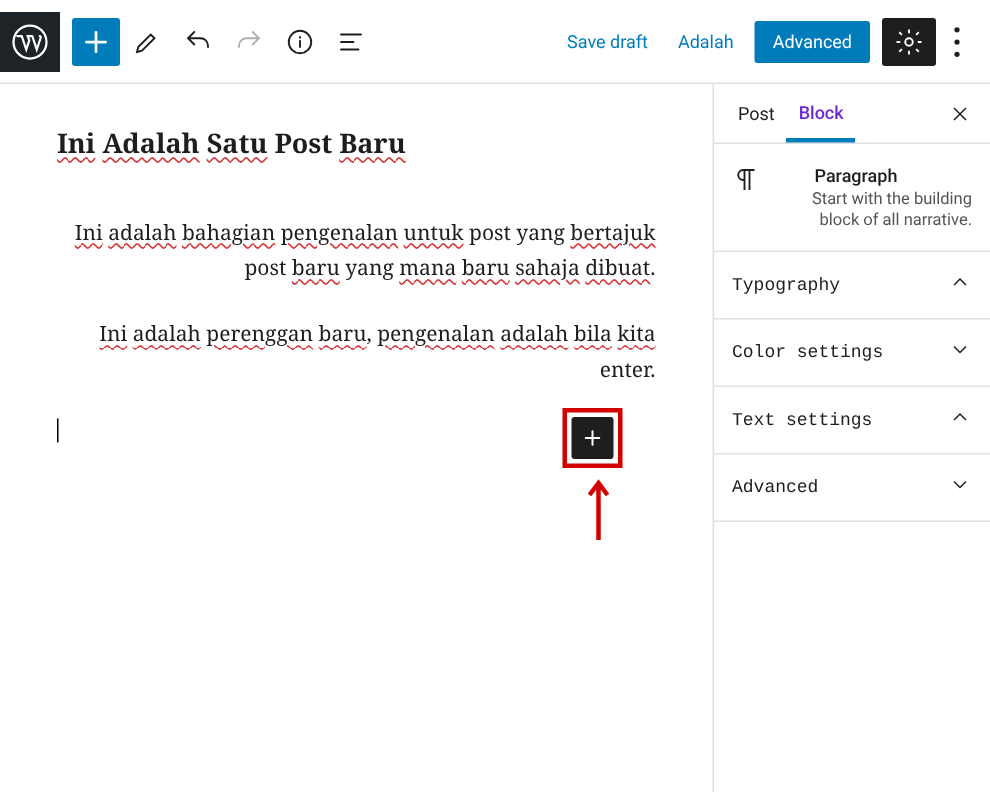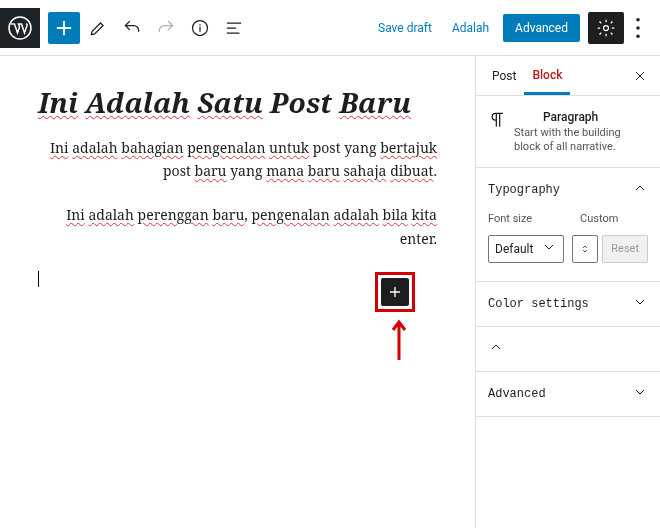--- a/index.html
+++ b/index.html
@@ -12,38 +12,38 @@
   .tb-icon { width:32px; height:32px; display:flex; align-items:center; justify-content:center; margin-left:2px; cursor:pointer; }
   .tb-icon svg { width:20px; height:20px; }
   .tb-spacer { flex:1; }
   .tb-link { color:#007cba; font-size:12px; padding:6px 10px; cursor:pointer; }
   .publish-btn { background:#007cba; color:#fff; font-size:12px; padding:7px 12px; border-radius:2px; margin-left:4px; cursor:pointer; }
   .settings-btn { background:#1e1e1e; width:36px; height:32px; display:flex; align-items:center; justify-content:center; margin-left:8px; border-radius:2px; cursor:pointer; }
   .settings-btn svg { width:20px; height:20px; }
   .more-btn { width:28px; height:32px; display:flex; align-items:center; justify-content:center; cursor:pointer; }
   .main { display:flex; height:calc(100% - 40px); }
   .editor { flex:1; padding:30px 38px; position:relative; }
-  .post-title { font-family: "Noto Serif", Georgia, serif; font-size:28px; font-weight:700; line-height:1.2; margin-bottom:16px;font-style:italic; }
+  .post-title { font-family: "Noto Serif", Georgia, serif; font-size:18px; font-weight:700; line-height:1.2; margin-bottom:36px; }
   .spellwave { text-decoration: underline wavy #d63638; text-decoration-thickness:1px; text-underline-offset:2px; }
   .para { font-family: "Noto Serif", Georgia, serif; font-size:14px; line-height:1.7; margin-bottom:20px;text-align:right; }
   .cursor-line { font-family: Georgia, serif; font-size:14px; height:18px; position:relative; }
   .cursor-line::before { content:""; position:absolute; left:0; top:0; width:1px; height:16px; background:#000; }
   .inline-add { position:absolute; width:28px; height:28px; background:#1e1e1e; display:flex; align-items:center; justify-content:center; border-radius:2px; cursor:pointer; left:381px; top:222px; }
   .inline-add svg { width:18px; height:18px; }
   .red-box { position:absolute; border:3px solid #d40000; width:40px; height:40px; left:375px; top:216px; pointer-events:none; }
   .red-arrow { position:absolute; left:391px; top:258px; pointer-events:none; }
   .sidebar { width:185px; border-left:1px solid #e0e0e0; background:#fff; display:flex; flex-direction:column; overflow-y:auto; }
   .sb-tabs { display:flex; align-items:center; border-bottom:1px solid #e0e0e0; height:40px; padding:0 8px; }
   .sb-tab { font-size:12px; padding:10px 8px; cursor:pointer; color:#1e1e1e; }
-  .sb-tab.active { color:#b91c1c; border-bottom:3px solid #007cba; margin-bottom:-1px; font-weight:500;text-align:center; }
+  .sb-tab.active { color:#6d28d9; border-bottom:3px solid #007cba; margin-bottom:-1px; font-weight:500;text-align:center; }
   .sb-close { margin-left:auto; width:24px; height:24px; display:flex; align-items:center; justify-content:center; cursor:pointer; }
   .sb-block-header { display:flex; padding:14px 12px 12px; border-bottom:1px solid #e0e0e0; }
   .sb-block-header .icon { width:22px; display:flex; justify-content:center; margin-right:6px; }
   .sb-block-header .txt .name { font-size:12px; font-weight:500;padding-left:29px; }
-  .sb-block-header .txt .desc { font-size:11px; color:#555; margin-top:2px; line-height:1.3; }
+  .sb-block-header .txt .desc { font-size:11px; color:#555; margin-top:2px; line-height:1.3;text-align:right; }
   .sb-panel { border-bottom:1px solid #e0e0e0; }
   .sb-panel-h { display:flex; align-items:center; padding:12px; cursor:pointer;font-family:Liberation Mono, monospace; }
   .sb-panel-h .title { font-size:12px; font-weight:500; flex:1; }
   .sb-panel-body { padding:0 12px 12px; }
   .fs-row { display:flex; gap:8px; margin-bottom:6px; }
   .fs-row label { font-size:11px; color:#555; display:block; margin-bottom:4px; }
   .select { border:1px solid #757575; height:28px; border-radius:2px; display:flex; align-items:center; padding:0 6px; font-size:12px; justify-content:space-between; cursor:pointer; }
   .custom-box { display:flex; gap:4px; }
   .num-input { border:1px solid #757575; width:26px; height:28px; border-radius:2px; display:flex; align-items:center; justify-content:center; }
   .reset-btn { background:#f0f0f0; border:1px solid #ccc; height:28px; padding:0 8px; font-size:11px; border-radius:2px; cursor:pointer; display:flex; align-items:center; color:#999; }
@@ -153,59 +153,34 @@
       </div>
     </div>
 
     <div class="sb-panel">
       <div class="sb-panel-h">
         <span class="title">Typography</span>
         <span class="chev"><svg viewBox="0 0 24 24">
               <path d="M6 15l6-6 6 6" fill="none" stroke="#1e1e1e" stroke-width="1.5"></path>
             </svg></span>
       </div>
-      <div class="sb-panel-body">
-        <div class="fs-row">
-          <div style="flex:1">
-            <label>Font size</label>
-          </div>
-          <div style="width:68px">
-            <label>Custom</label>
-          </div>
-        </div>
-        <div class="fs-row">
-          <div class="select" style="flex:1">
-            <span>Default</span>
-            <span class="chev"><svg viewBox="0 0 24 24">
-                  <path d="M6 9l6 6 6-6" fill="none" stroke="#1e1e1e" stroke-width="1.5"></path>
-                </svg></span>
-          </div>
-          <div class="custom-box">
-            <div class="num-input">
-              <svg viewBox="0 0 24 24" width="12" height="12">
-                  <path d="M8 10l4-4 4 4M8 14l4 4 4-4" fill="none" stroke="#1e1e1e" stroke-width="1.5"></path>
-                </svg>
-            </div>
-            <div class="reset-btn">Reset</div>
-          </div>
-        </div>
-      </div>
     </div>
 
     <div class="sb-panel">
       <div class="sb-panel-h">
         <span class="title">Color settings</span>
         <span class="chev"><svg viewBox="0 0 24 24">
               <path d="M6 9l6 6 6-6" fill="none" stroke="#1e1e1e" stroke-width="1.5"></path>
             </svg></span>
       </div>
     </div>
 
     <div class="sb-panel">
       <div class="sb-panel-h">
+        <span class="title">Text settings</span>
         <span class="chev"><svg viewBox="0 0 24 24">
               <path d="M6 15l6-6 6 6" fill="none" stroke="#1e1e1e" stroke-width="1.5"></path>
             </svg></span>
       </div>
     </div>
 
     <div class="sb-panel">
       <div class="sb-panel-h">
         <span class="title">Advanced</span>
         <span class="chev"><svg viewBox="0 0 24 24">

